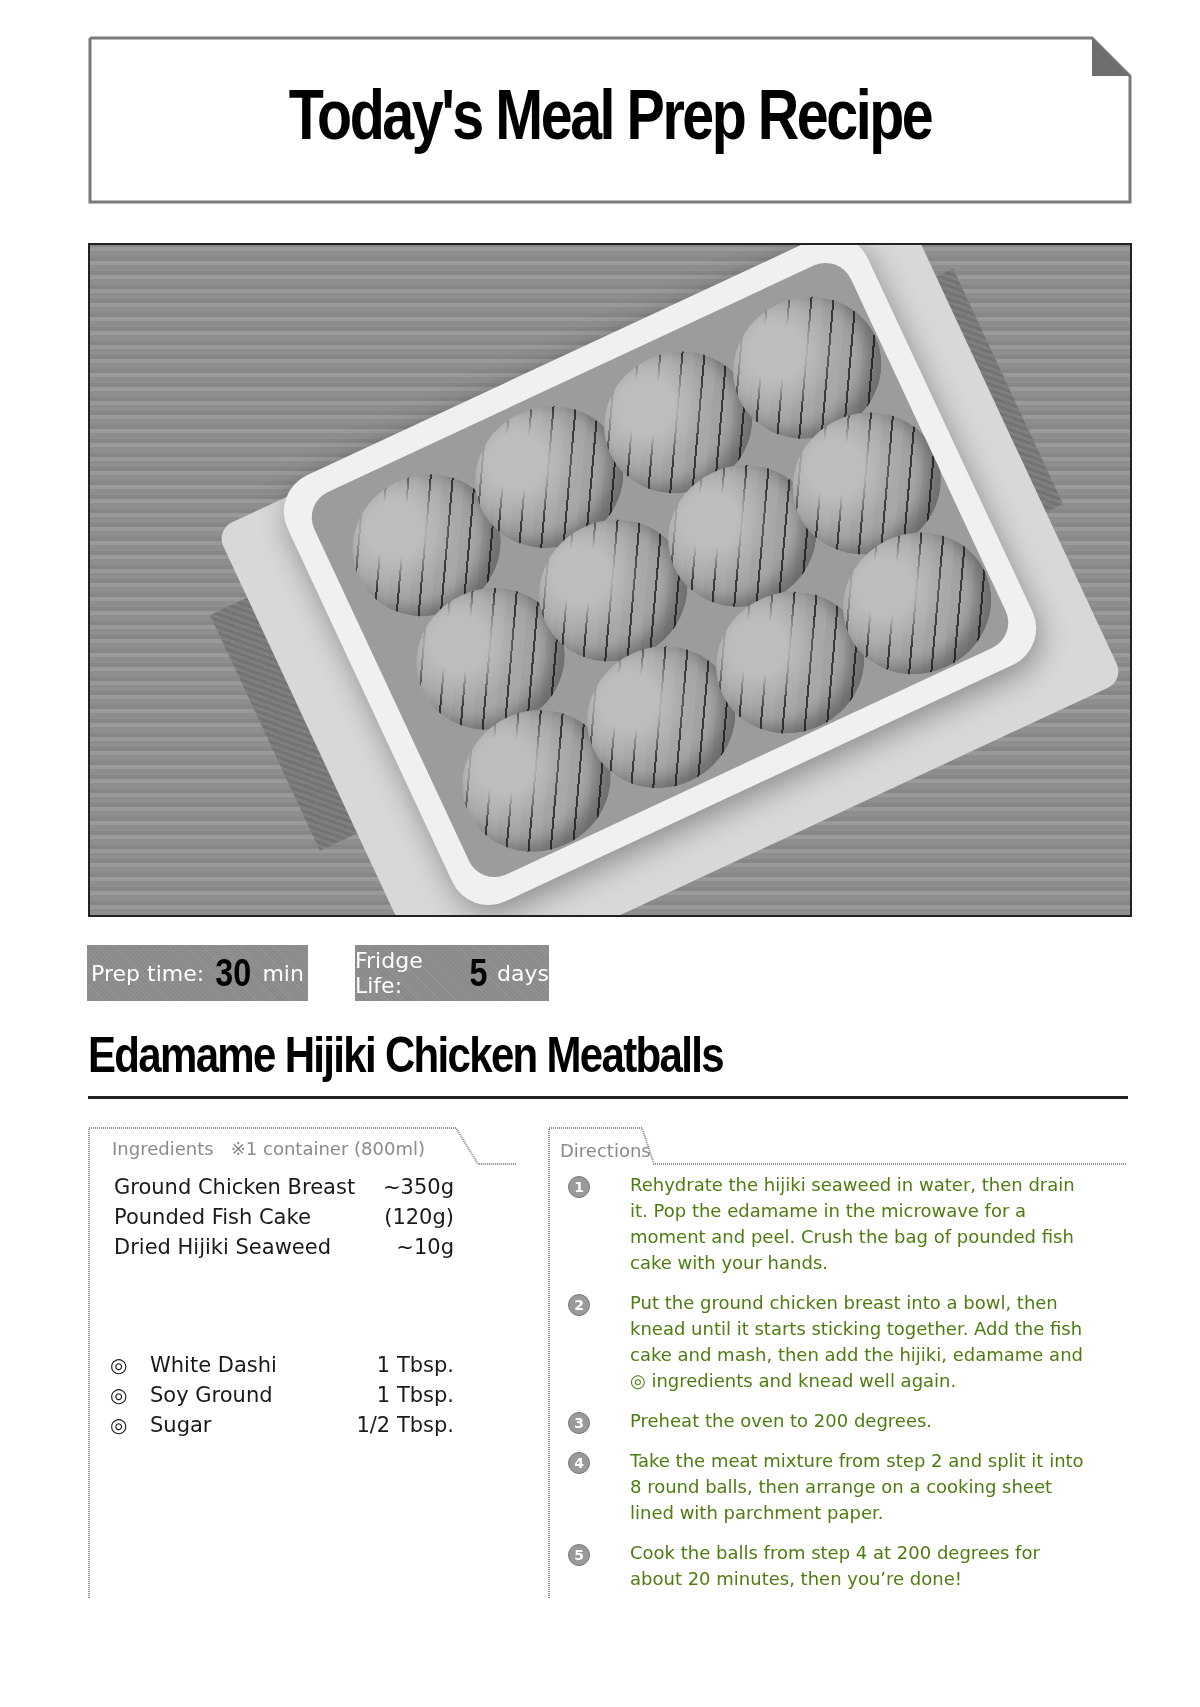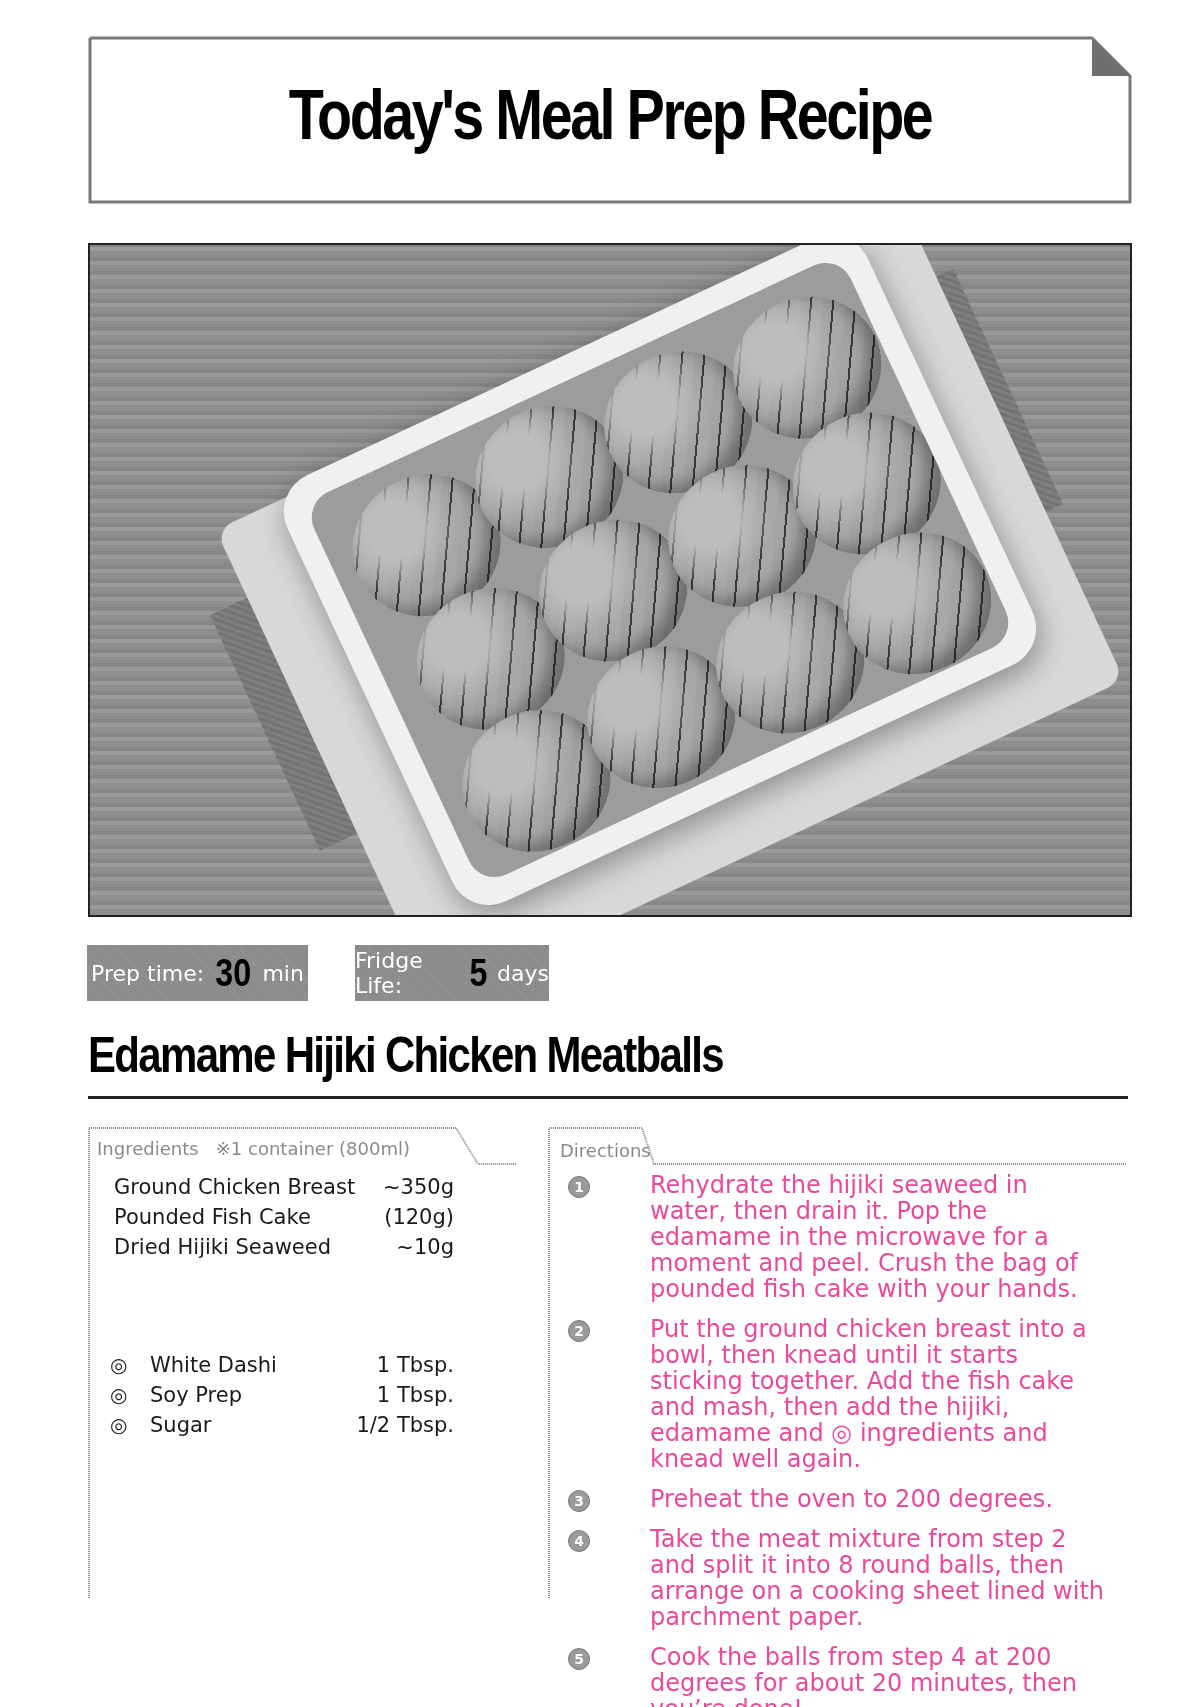--- a/index.html
+++ b/index.html
@@ -64,21 +64,21 @@
   .ing-list2 { position: absolute; left: 22px; top: 232px; width: 344px; }
   .ing-row2 { display: flex; align-items: center; font-size: 21px; height: 30px; line-height: 30px; }
   .ing-row2 .mark { width: 40px; font-size: 20px; }
   .ing-row2 .name { flex: 1; }
 
   .steps { position: absolute; left: 20px; top: 54px; width: 540px; }
   .step { display: flex; margin-bottom: 14px; }
   .step .num { width: 22px; height: 22px; border-radius: 50%; background: #9a9a9a; color: #fff;
                font-size: 14px; font-weight: 700; display: flex; align-items: center; justify-content: center;
                margin-top: 4px; flex-shrink: 0; border: 1px solid #777; box-sizing: border-box; }
-  .step .txt { margin-left: 60px; font-size: 24px; line-height: 26px; color: #ec4899; width: 460px; }
+  .step .txt { margin-left: 40px; font-size: 18px; line-height: 26px; color: #4d7c0f; width: 460px; }
 </style>
 </head>
 <body>
 
 <div class="banner">
   <svg width="1044" height="168">
     <polyline points="2,2 1004,2 1042,40 1042,166 2,166 2,2" fill="#fff" stroke="#7a7a7a" stroke-width="3"></polyline>
     <polygon points="1004,2 1042,40 1004,40" fill="#6e6e6e"></polygon>
   </svg>
   <div class="banner-title">Today's Meal Prep Recipe</div>
@@ -116,21 +116,21 @@
   <span>days</span>
 </div>
 
 <div class="recipe-title">Edamame Hijiki Chicken Meatballs</div>
 <div class="title-rule"></div>
 
 <div class="panel ing-panel">
   <svg width="430" height="480">
     <polyline points="1,480 1,10 368,10 390,46 428,46" fill="none" stroke="#8a8a8a" stroke-width="2" stroke-dasharray="1 1"></polyline>
   </svg>
-  <div class="panel-label" style="left:9px;top:20px">
+  <div class="panel-label" style="left:24px;top:20px">
     <span>Ingredients</span>
     &nbsp;&nbsp;<span>※1 container (800ml)</span>
   </div>
 
   <div class="ing-list">
     <div class="ing-row">
       <span>Ground Chicken Breast</span>
       <span>~350g</span>
     </div>
     <div class="ing-row">
@@ -144,21 +144,21 @@
   </div>
 
   <div class="ing-list2">
     <div class="ing-row2">
       <span class="mark">◎</span>
       <span class="name">White Dashi</span>
       <span>1 Tbsp.</span>
     </div>
     <div class="ing-row2">
       <span class="mark">◎</span>
-      <span class="name">Soy Prep</span>
+      <span class="name">Soy Ground</span>
       <span>1 Tbsp.</span>
     </div>
     <div class="ing-row2">
       <span class="mark">◎</span>
       <span class="name">Sugar</span>
       <span>1/2 Tbsp.</span>
     </div>
   </div>
 </div>
 

